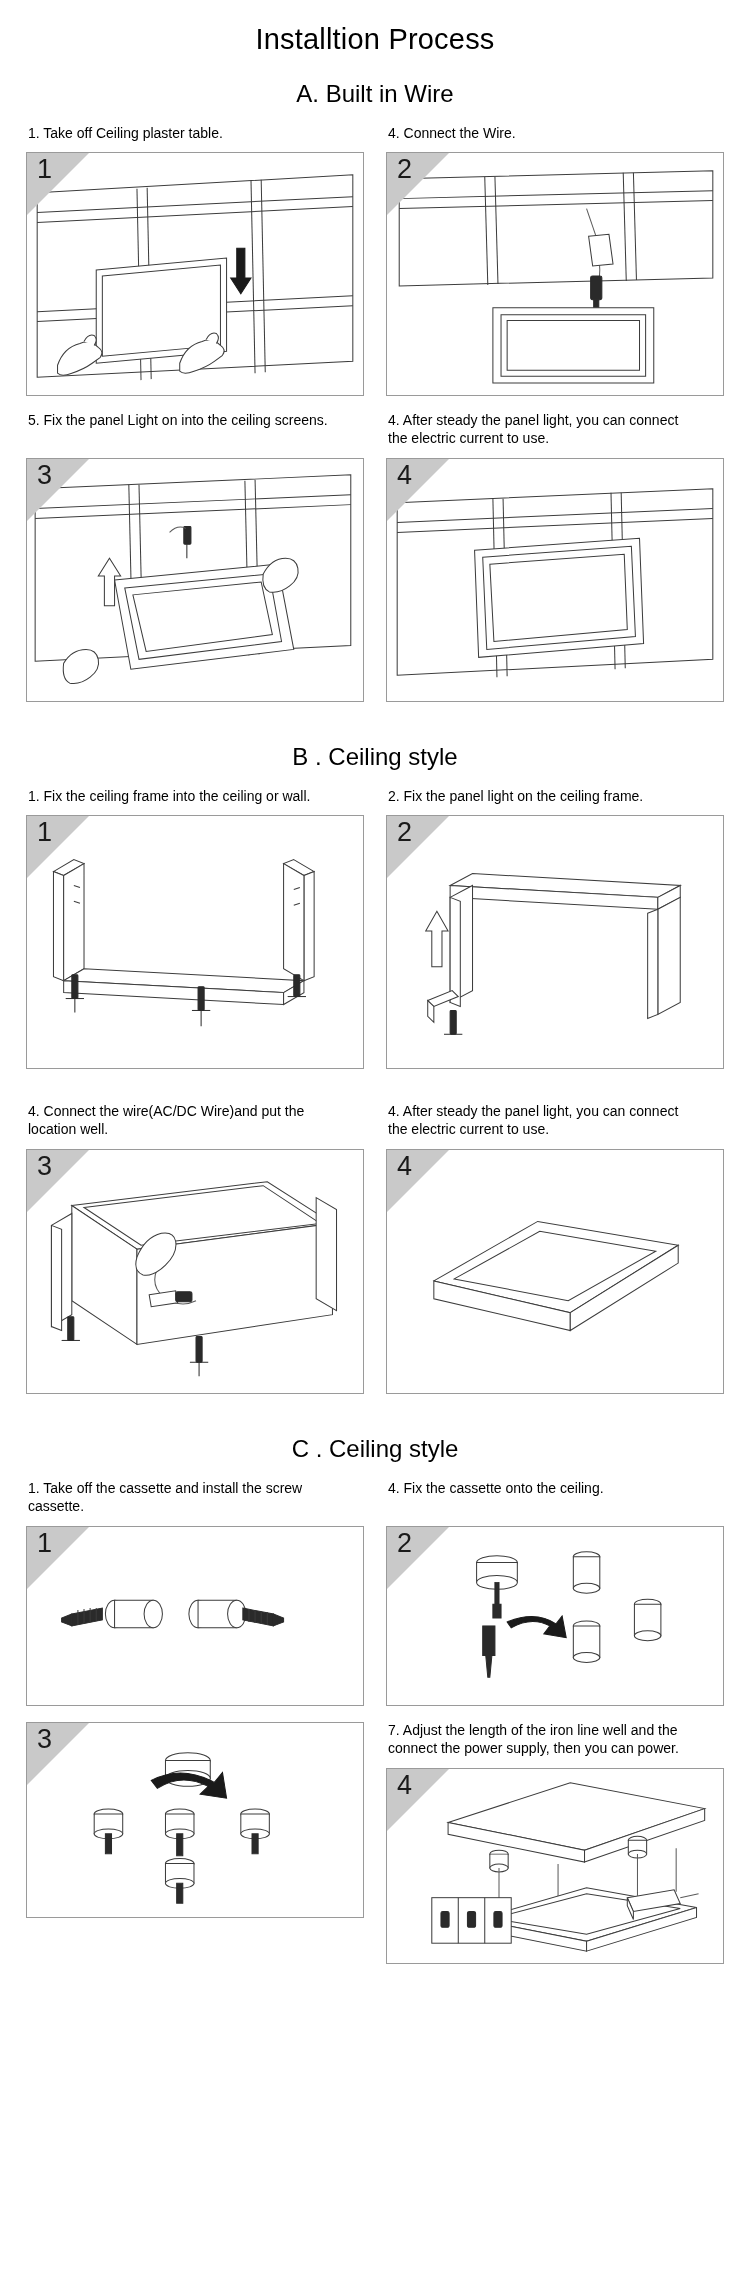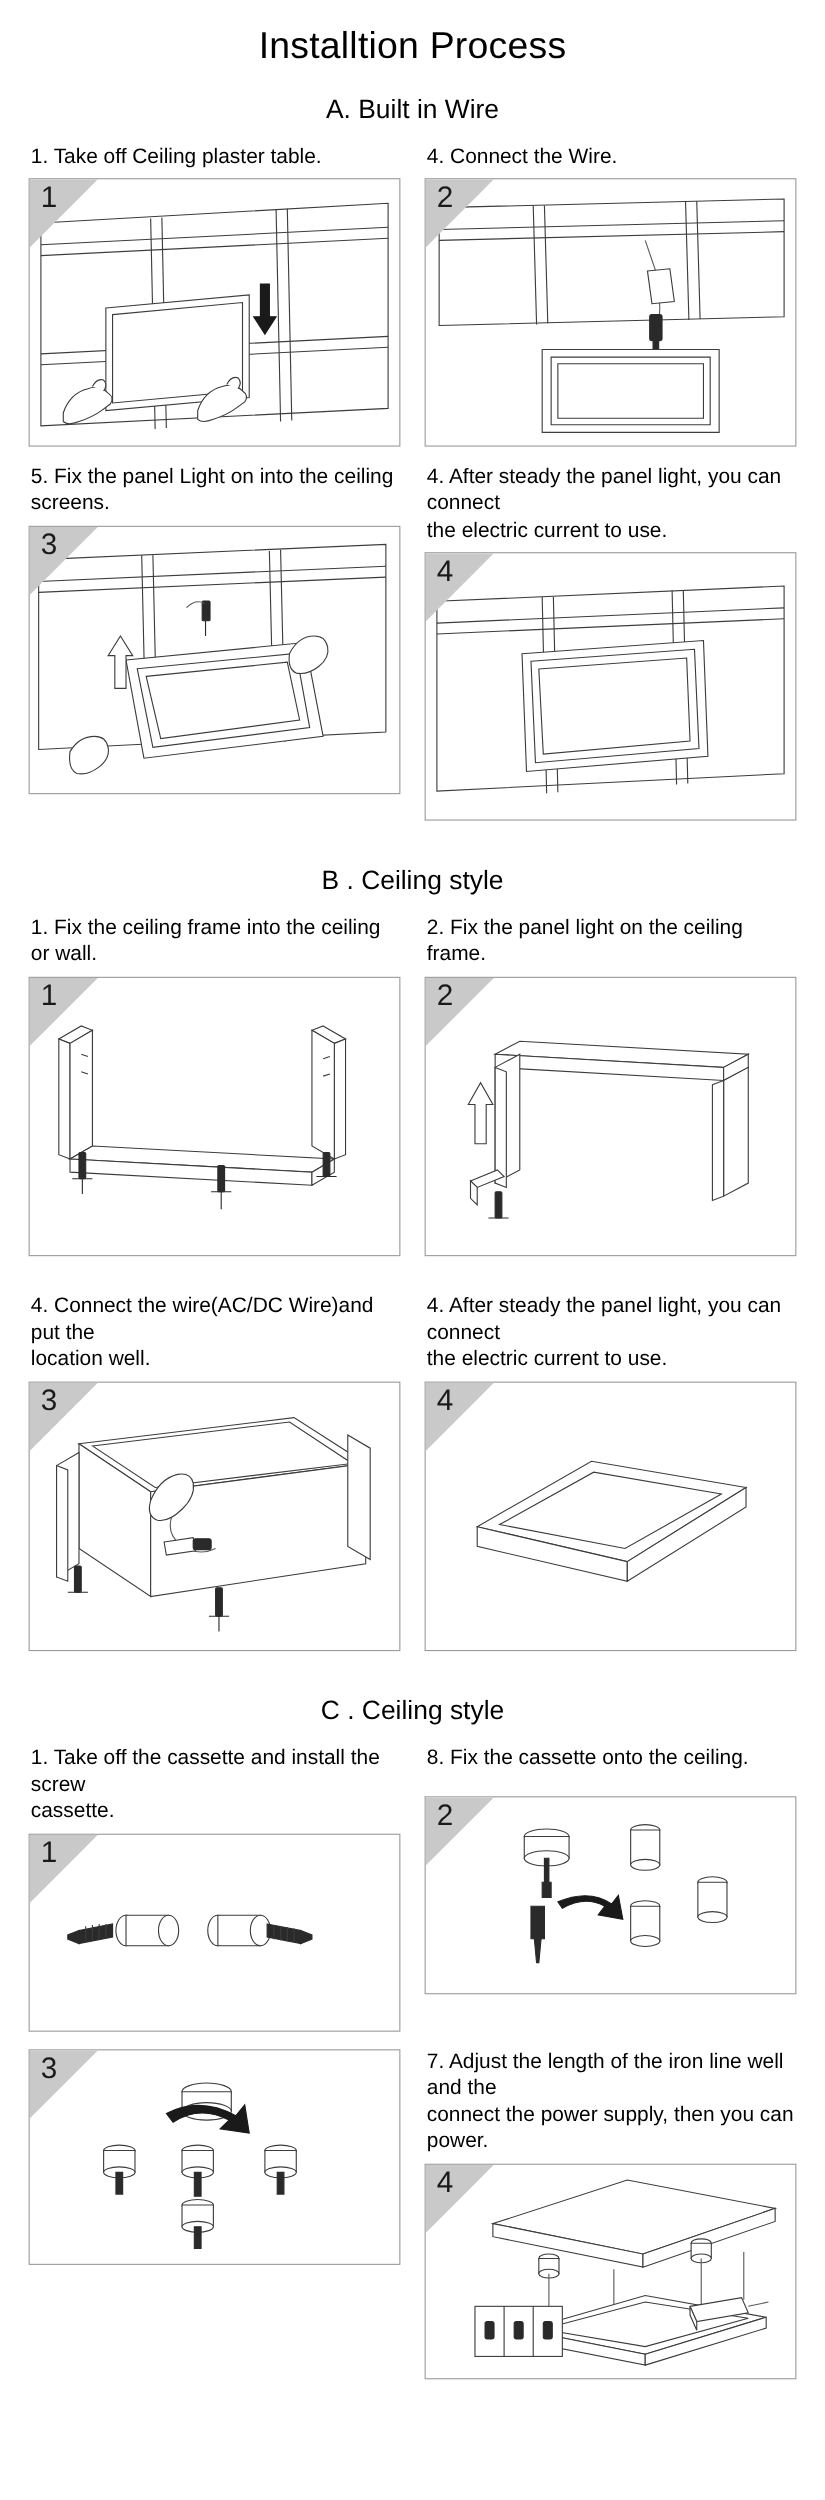--- a/index.html
+++ b/index.html
@@ -14,21 +14,21 @@
     font-family: "Liberation Sans", sans-serif;
     color: #000;
     position: relative;
   }
   .page {
     width: 750px;
     padding: 0 26px;
   }
   .main-title {
     text-align: center;
-    font-size: 34px;
+    font-size: 29px;
     font-weight: 400;
     letter-spacing: 0.2px;
     margin: 22px 0 0 0;
     line-height: 1.2;
   }
   .section-title {
     text-align: center;
     font-size: 24px;
     font-weight: 400;
     margin: 22px 0 0 0;
@@ -39,21 +39,21 @@
     margin-top: 40px;
   }
   .grid {
     display: grid;
     grid-template-columns: 1fr 1fr;
     column-gap: 22px;
     margin-top: 16px;
   }
   .cell { display: flex; flex-direction: column; }
   .caption {
-    font-size: 19px;
+    font-size: 14px;
     line-height: 1.28;
     margin: 0 0 7px 2px;
     min-height: 20px;
     white-space: pre-line;
     text-indent: 0;
   }
   .caption.two-line { min-height: 39px; }
   .panel {
     border: 1px solid #9a9a9a;
     background: #ffffff;
@@ -449,21 +449,21 @@
             <path d="M218 83 L218 96"></path>
               <path d="M224 84 L224 97"></path>
             <path d="M230 85 L230 98"></path>
               <path d="M236 86 L236 99"></path>
           </g>
         </svg>
       </div>
     </div>
 
     <div class="cell">
-      <div class="caption two-line">8. Fix the cassette onto the ceiling.</div>
+      <div class="caption two-line">4. Fix the cassette onto the ceiling.</div>
       <div class="panel h-c1">
         <div class="corner"></div>
         <div class="step-num">2</div>
         <svg viewBox="0 0 330 180" preserveAspectRatio="none">
           <g class="fillw">
             <ellipse cx="108" cy="36" rx="20" ry="7"></ellipse>
             <path d="M88 36 L88 56 L128 56 L128 36 Z"></path>
             <ellipse cx="108" cy="56" rx="20" ry="7"></ellipse>
           </g>
           <g class="dk">

